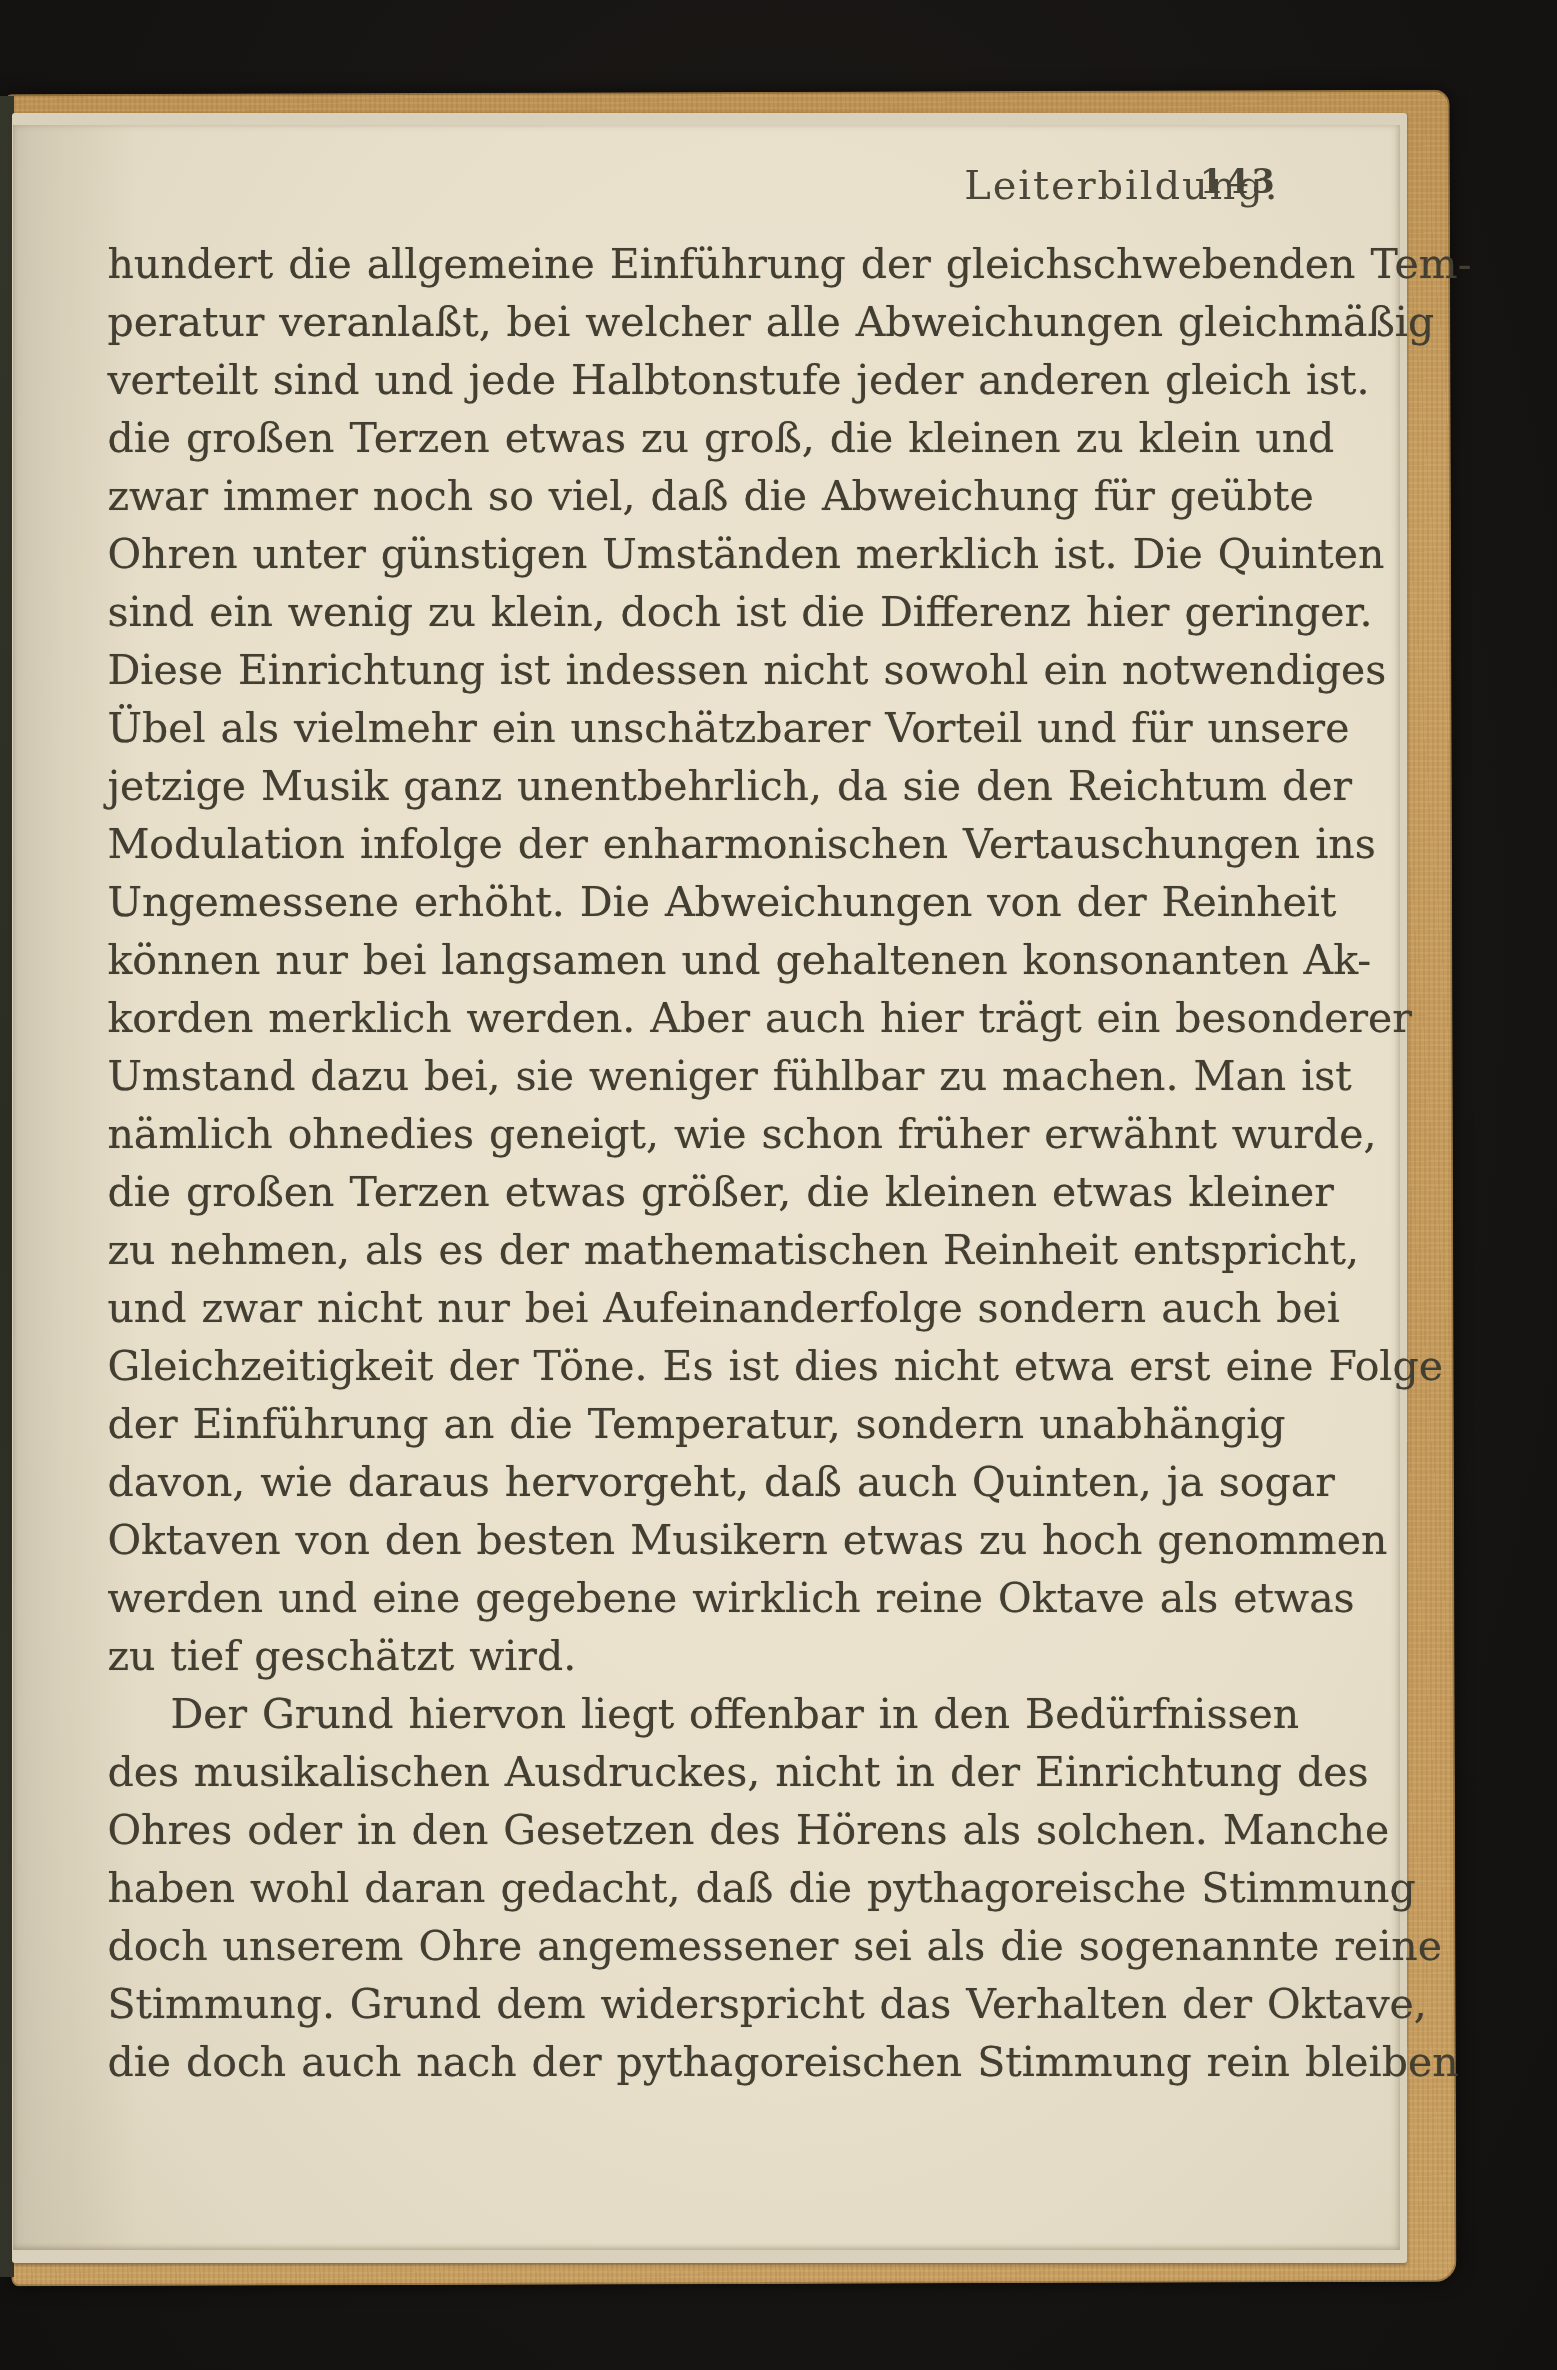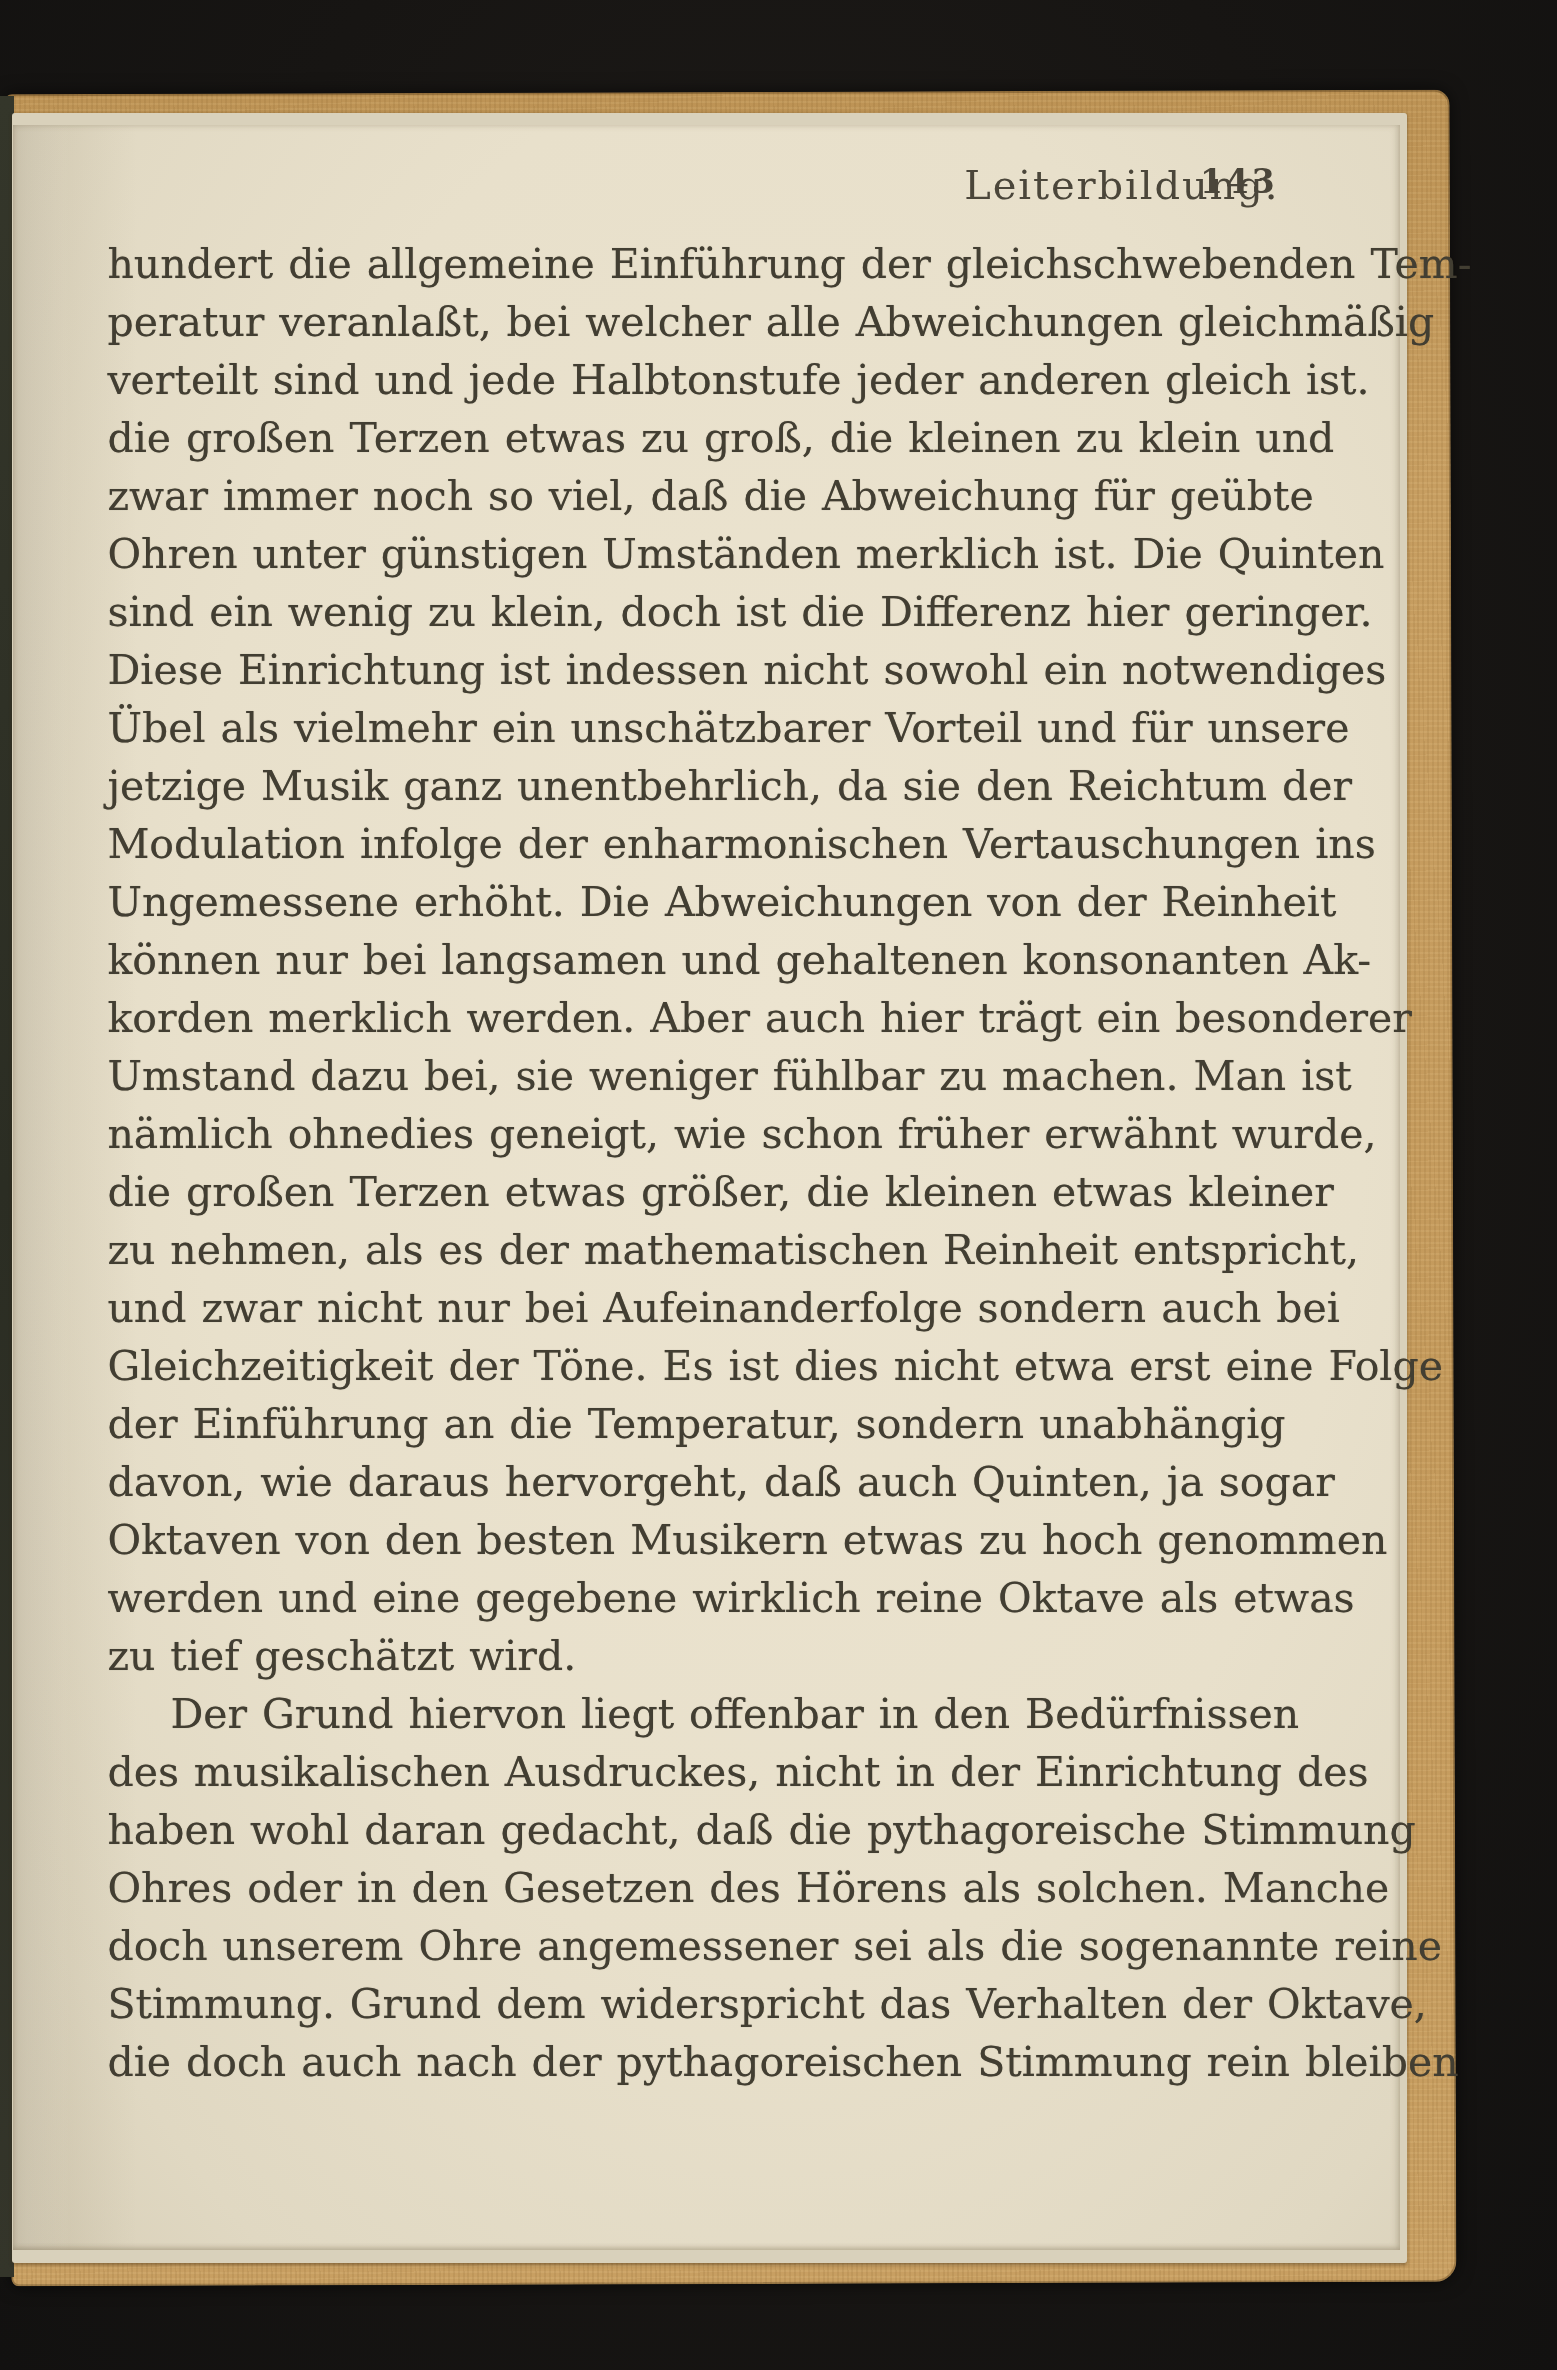--- a/index.html
+++ b/index.html
@@ -139,22 +139,22 @@
         <div class="line">der Einführung an die Temperatur, sondern unabhängig</div>
         <div class="line">davon, wie daraus hervorgeht, daß auch Quinten, ja sogar</div>
         <div class="line">Oktaven von den besten Musikern etwas zu hoch genommen</div>
         <div class="line">werden und eine gegebene wirklich reine Oktave als etwas</div>
         <div class="line unjustified">zu tief geschätzt wird.</div>
       </div>
 
       <div class="para">
         <div class="line indent">Der Grund hiervon liegt offenbar in den Bedürfnissen</div>
         <div class="line">des musikalischen Ausdruckes, nicht in der Einrichtung des</div>
+        <div class="line">Ohres oder in den Gesetzen des Hörens als solchen. Manche</div>
         <div class="line">haben wohl daran gedacht, daß die pythagoreische Stimmung</div>
-        <div class="line">Ohres oder in den Gesetzen des Hörens als solchen. Manche</div>
         <div class="line">doch unserem Ohre angemessener sei als die sogenannte reine</div>
         <div class="line">Stimmung. Grund dem widerspricht das Verhalten der Oktave,</div>
         <div class="line">die doch auch nach der pythagoreischen Stimmung rein bleiben</div>
       </div>
 
     </div>
   </div>
 </div>
 
 

